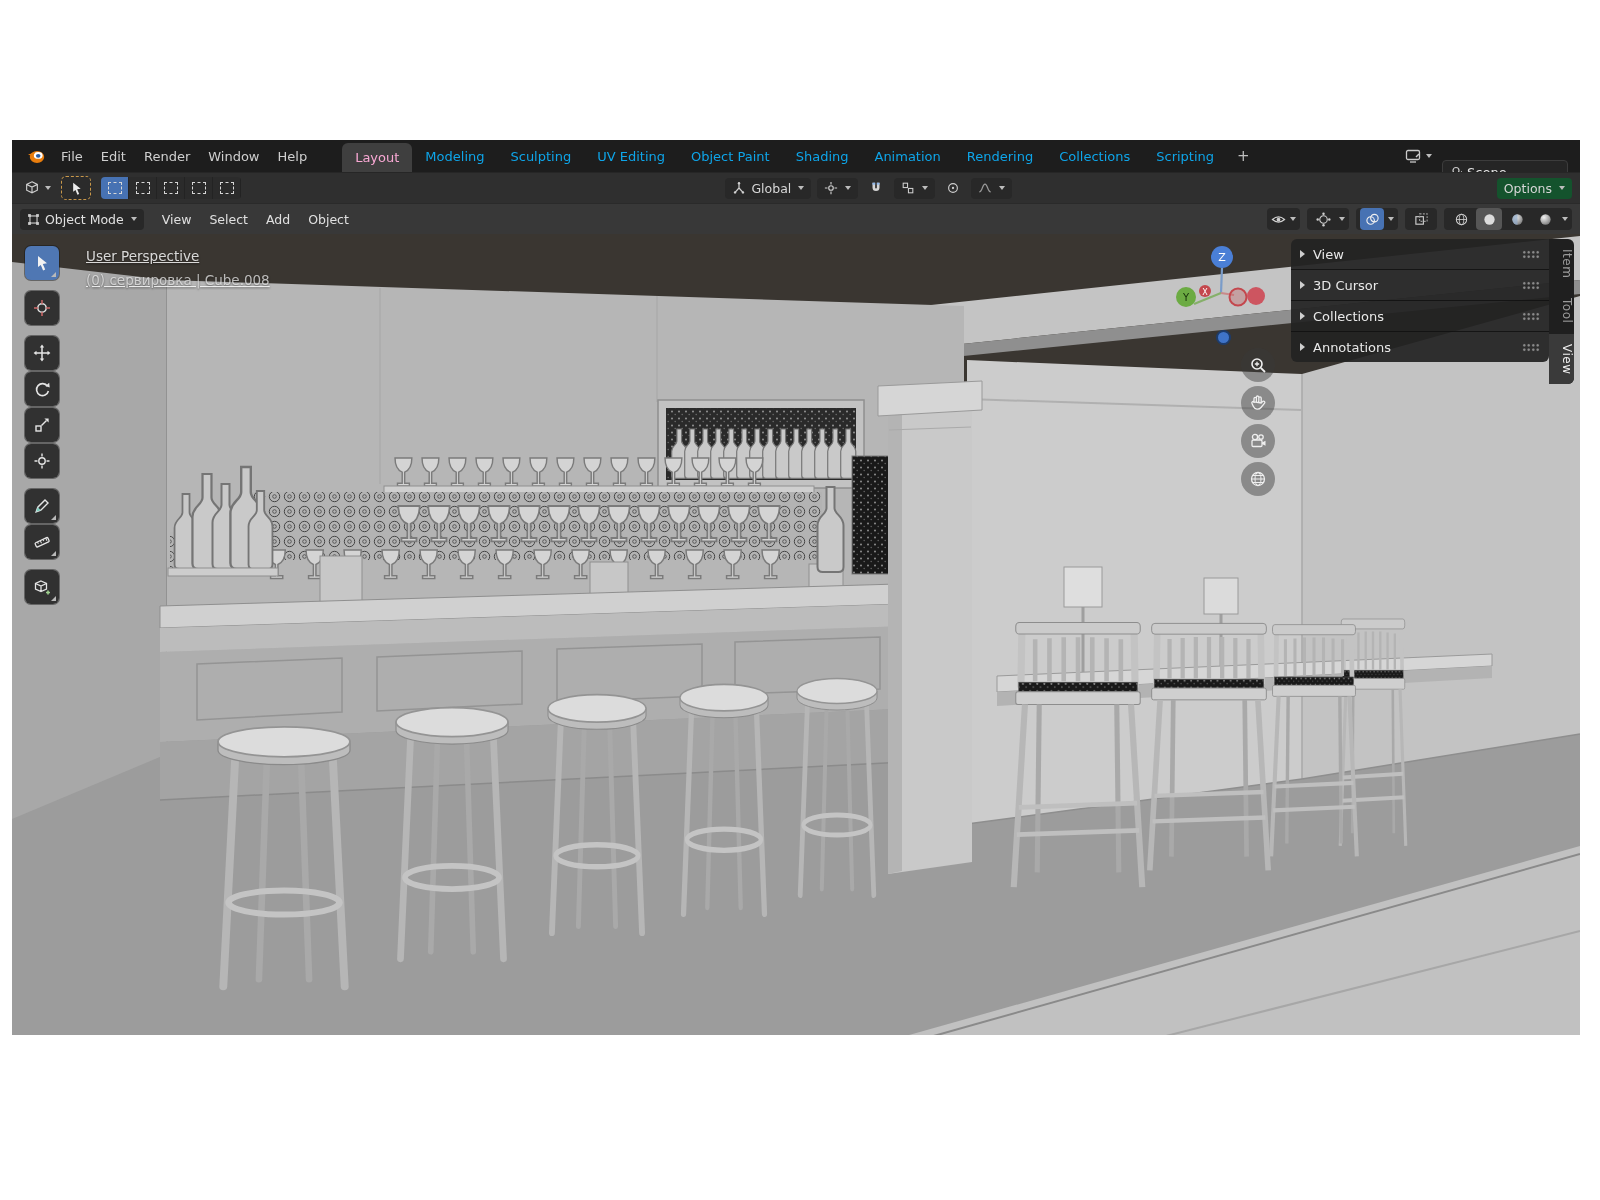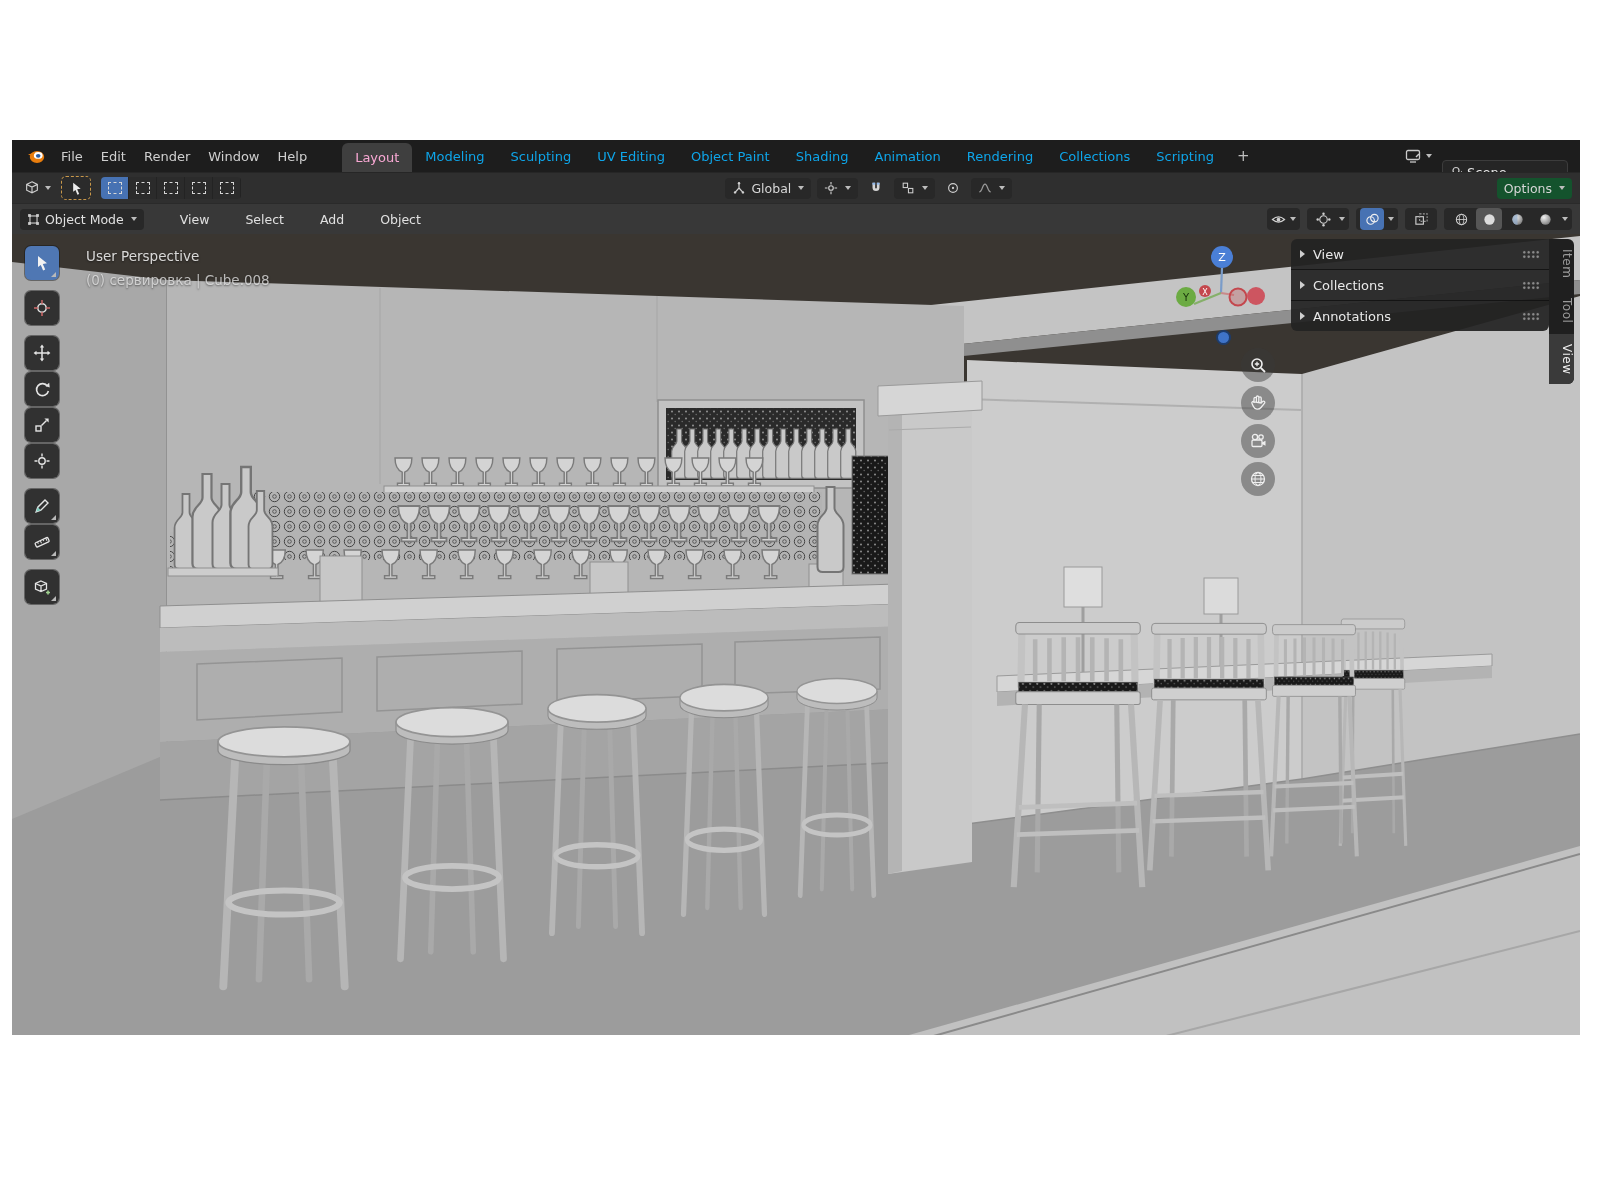--- a/index.html
+++ b/index.html
@@ -30,21 +30,21 @@
   .active-tool{width:30px;height:24px;border:1.5px dashed #c9984a;border-radius:5px;background:#2b2b2b;
                display:flex;align-items:center;justify-content:center;box-sizing:border-box;}
   .mode-group{display:flex;margin-left:4px;border-radius:4px;overflow:hidden;}
   .mode-btn{width:27px;height:22px;background:#2b2b2b;display:flex;align-items:center;justify-content:center;border-right:1px solid #232323;}
   .mode-btn.active{background:#4772b3;}
   .dash-square{width:12px;height:10px;border:1px dashed #d6d6d6;}
   .center-tools{margin-left:auto;margin-right:auto;display:flex;align-items:center;gap:6px;}
   .options-pill{background:#14532d;}
 
   
-  .vp-header{height:30px;background:#383838;display:flex;align-items:center;padding:0 8px;gap:20px;
+  .vp-header{height:30px;background:#383838;display:flex;align-items:center;padding:0 8px;gap:2px;
              color:#e0e0e0;font-size:12.5px;flex:0 0 30px;border-top:1px solid #2a2a2a;}
   .mode-pill{margin-right:8px;}
   .vph-menu{padding:3px 8px;border-radius:4px;color:#e0e0e0;}
   .vp-right{margin-left:auto;display:flex;align-items:center;gap:7px;}
   .hpill{display:flex;align-items:center;background:#282828;border-radius:4px;height:22px;padding:0 4px;gap:2px;}
   .hbtn{display:flex;align-items:center;justify-content:center;width:24px;height:22px;border-radius:4px;}
   .hbtn.blue{background:#4772b3;}
   .shade-btn{width:26px;height:22px;display:flex;align-items:center;justify-content:center;border-radius:4px;}
   .shade-btn.active{background:#565656;}
 
@@ -55,21 +55,21 @@
   
   .tools{position:absolute;left:13px;top:12px;display:flex;flex-direction:column;gap:2px;z-index:5;}
   .tool-gap{height:7px;}
   .tool-btn{position:relative;width:34px;height:34px;background:rgba(44,44,44,.96);border-radius:6px;
             display:flex;align-items:center;justify-content:center;box-shadow:0 0 0 1px rgba(20,20,20,.45);}
   .tool-btn.active{background:#4f77b3;}
   .tool-btn.variants::after{content:"";position:absolute;right:3px;bottom:3px;
             border-style:solid;border-width:0 0 5px 5px;border-color:transparent transparent #b9b9b9 transparent;}
 
   
-  .vp-info{position:absolute;left:74px;top:10px;z-index:4;color:rgba(255,255,255,.82);font-size:13.5px;line-height:24px;text-shadow:0 1px 2px rgba(0,0,0,.5);}
+  .vp-info{position:absolute;left:74px;top:10px;z-index:4;color:rgba(255,255,255,.82);font-size:13.5px;line-height:24px;text-shadow:0 1px 2px rgba(0,0,0,.5);text-decoration:underline;}
   .vp-info .l2{color:rgba(235,235,235,.75);}
 
   
   .gizmo{position:absolute;left:1160px;top:8px;width:100px;height:96px;z-index:6;}
   .blue-dot{position:absolute;left:1204px;top:96px;width:15px;height:15px;border-radius:50%;
             background:#3f74c9;border:2px solid #1d3c6b;box-sizing:border-box;z-index:6;}
   .navs{position:absolute;left:1229px;top:114px;display:flex;flex-direction:column;gap:4px;z-index:6;}
   .nav-btn{width:34px;height:34px;border-radius:50%;background:rgba(58,58,58,.45);
            display:flex;align-items:center;justify-content:center;}
 
@@ -625,20 +625,25 @@
       </div>
 
       <div class="npanel">
         <div class="np-row">
           <span class="tri"></span>
           <span>View</span>
           <span class="grip"></span>
         </div>
         <div class="np-row">
           <span class="tri"></span>
+          <span>3D Cursor</span>
+          <span class="grip"></span>
+        </div>
+        <div class="np-row">
+          <span class="tri"></span>
           <span>Collections</span>
           <span class="grip"></span>
         </div>
         <div class="np-row">
           <span class="tri"></span>
           <span>Annotations</span>
           <span class="grip"></span>
         </div>
       </div>
       <div class="ntabs">

